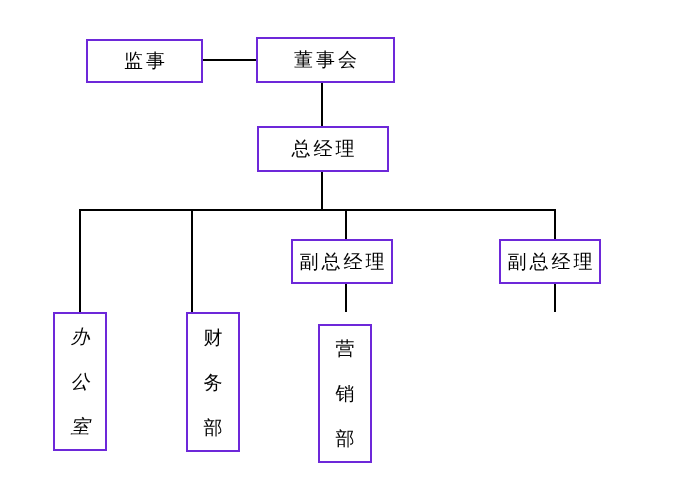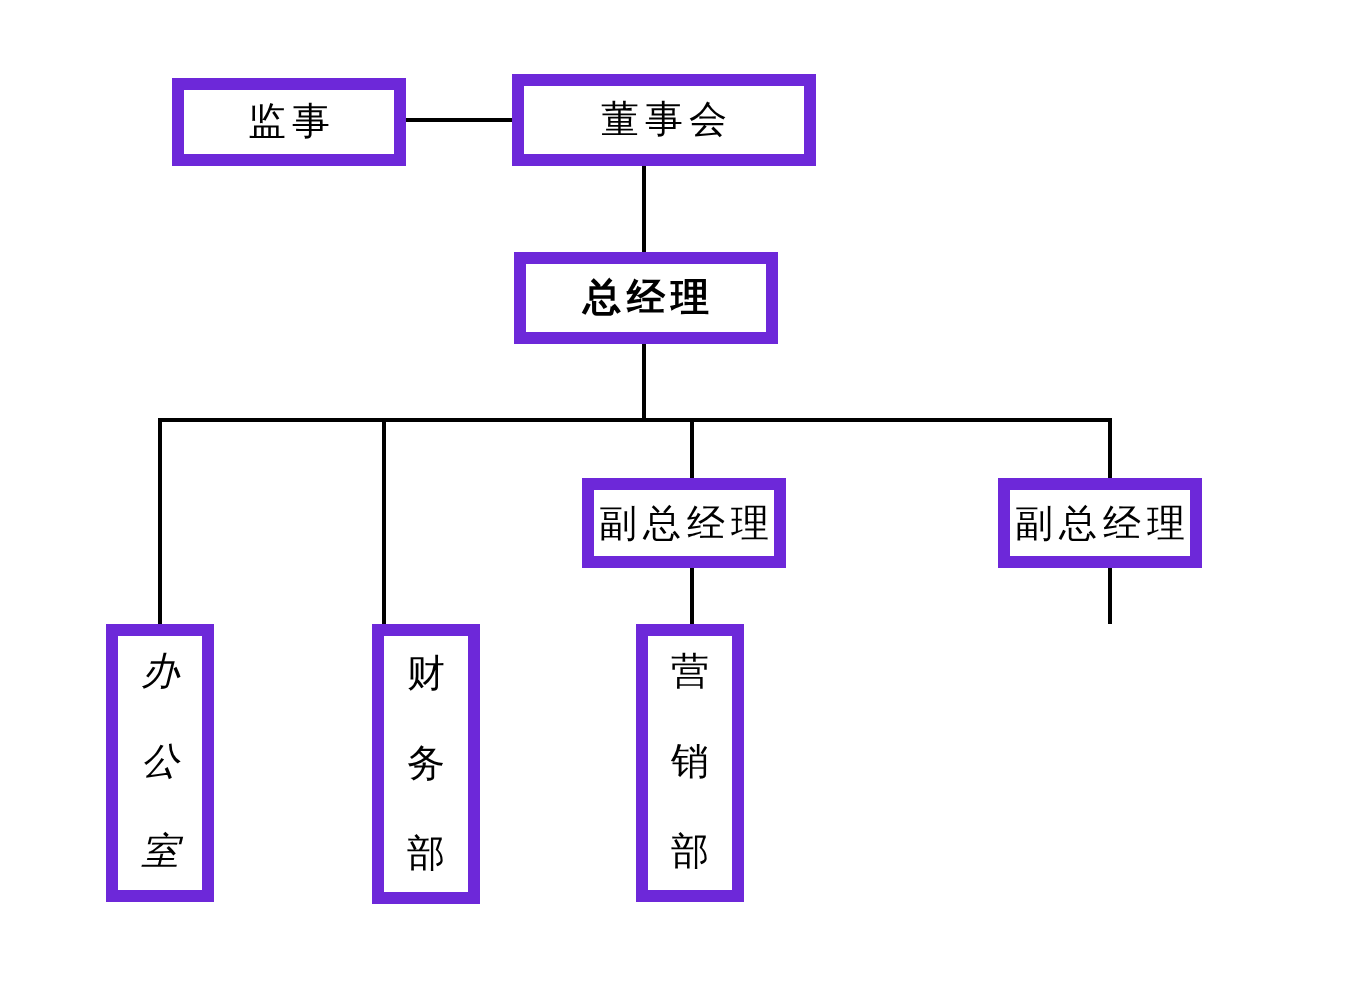--- a/index.html
+++ b/index.html
@@ -12,21 +12,21 @@
     width: 678px;
     height: 499px;
     background: #ffffff;
     font-family: "Liberation Serif", "DejaVu Serif", serif;
     color: #000000;
   }
   
   .node {
     position: absolute;
     box-sizing: border-box;
-    border: 6px solid #6d28d9;
+    border: 2px solid #6d28d9;
     background: #ffffff;
     display: flex;
     align-items: center;
     justify-content: center;
     font-size: 19px;
     color: #000000;
   }
   .node .lbl {
     letter-spacing: 3px;
     margin-right: -3px; 
@@ -36,27 +36,27 @@
   .node.vert .lbl {
     width: 1em;
     letter-spacing: 0;
     margin-right: 0;
     white-space: normal;
     word-break: break-all;
     line-height: 45px;
     text-align: center;
   }
   #node-supervisor   { left: 86px;  top: 39px;  width: 117px; height: 44px; }
-  #node-board        { left: 256px; top: 37px;  width: 152px; height: 46px; }
-  #node-gm           { left: 257px; top: 126px; width: 132px; height: 46px; font-weight: bold; }
+  #node-board        { left: 256px; top: 37px;  width: 139px; height: 46px; }
+  #node-gm           { left: 257px; top: 126px; width: 132px; height: 46px; }
   #node-dgm1         { left: 291px; top: 239px; width: 102px; height: 45px; }
   #node-dgm2         { left: 499px; top: 239px; width: 102px; height: 45px; }
   #node-office       { left: 53px;  top: 312px; width: 54px;  height: 139px; font-style: italic; }
   #node-finance      { left: 165px; top: 312px; width: 54px;  height: 140px; margin-left: 21px; }
-  #node-marketing    { left: 318px; top: 312px; width: 54px;  height: 139px; }
+  #node-marketing    { left: 318px; top: 324px; width: 54px;  height: 139px; }
   #node-investment   { left: 527px; top: 312px; width: 55px;  height: 140px; }
   
   .edge {
     position: absolute;
     background: #000000;
   }
   #edge-supervisor-board { left: 203px; top: 59px;  width: 53px;  height: 2px; }
   #edge-board-gm         { left: 321px; top: 83px;  width: 2px;   height: 43px; }
   #edge-gm-trunk         { left: 321px; top: 172px; width: 2px;   height: 38px; }
   #edge-trunk            { left: 79px;  top: 209px; width: 477px; height: 2px; }

